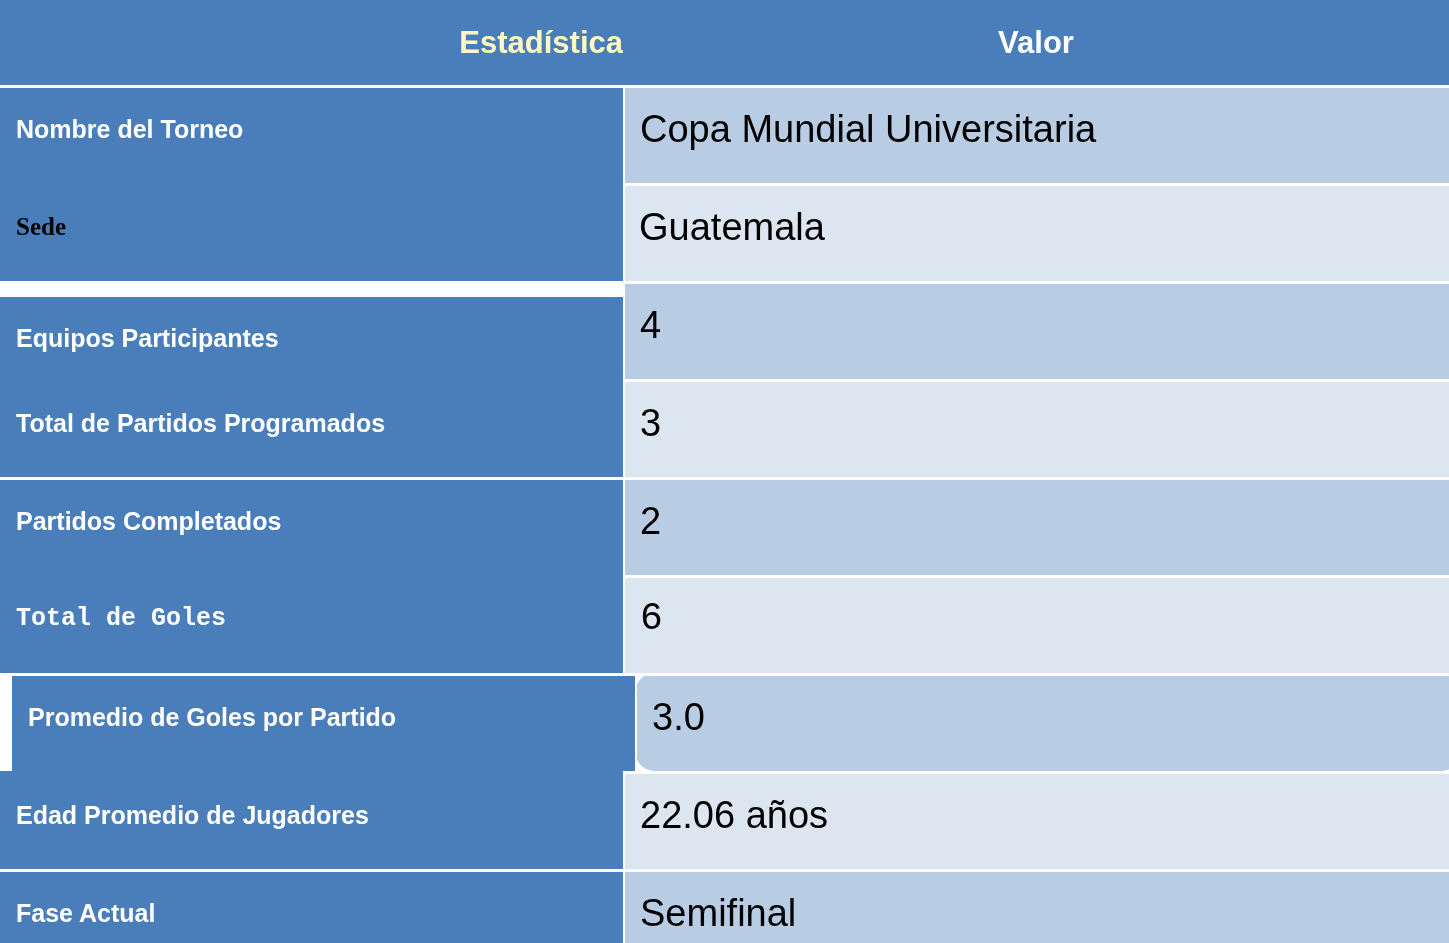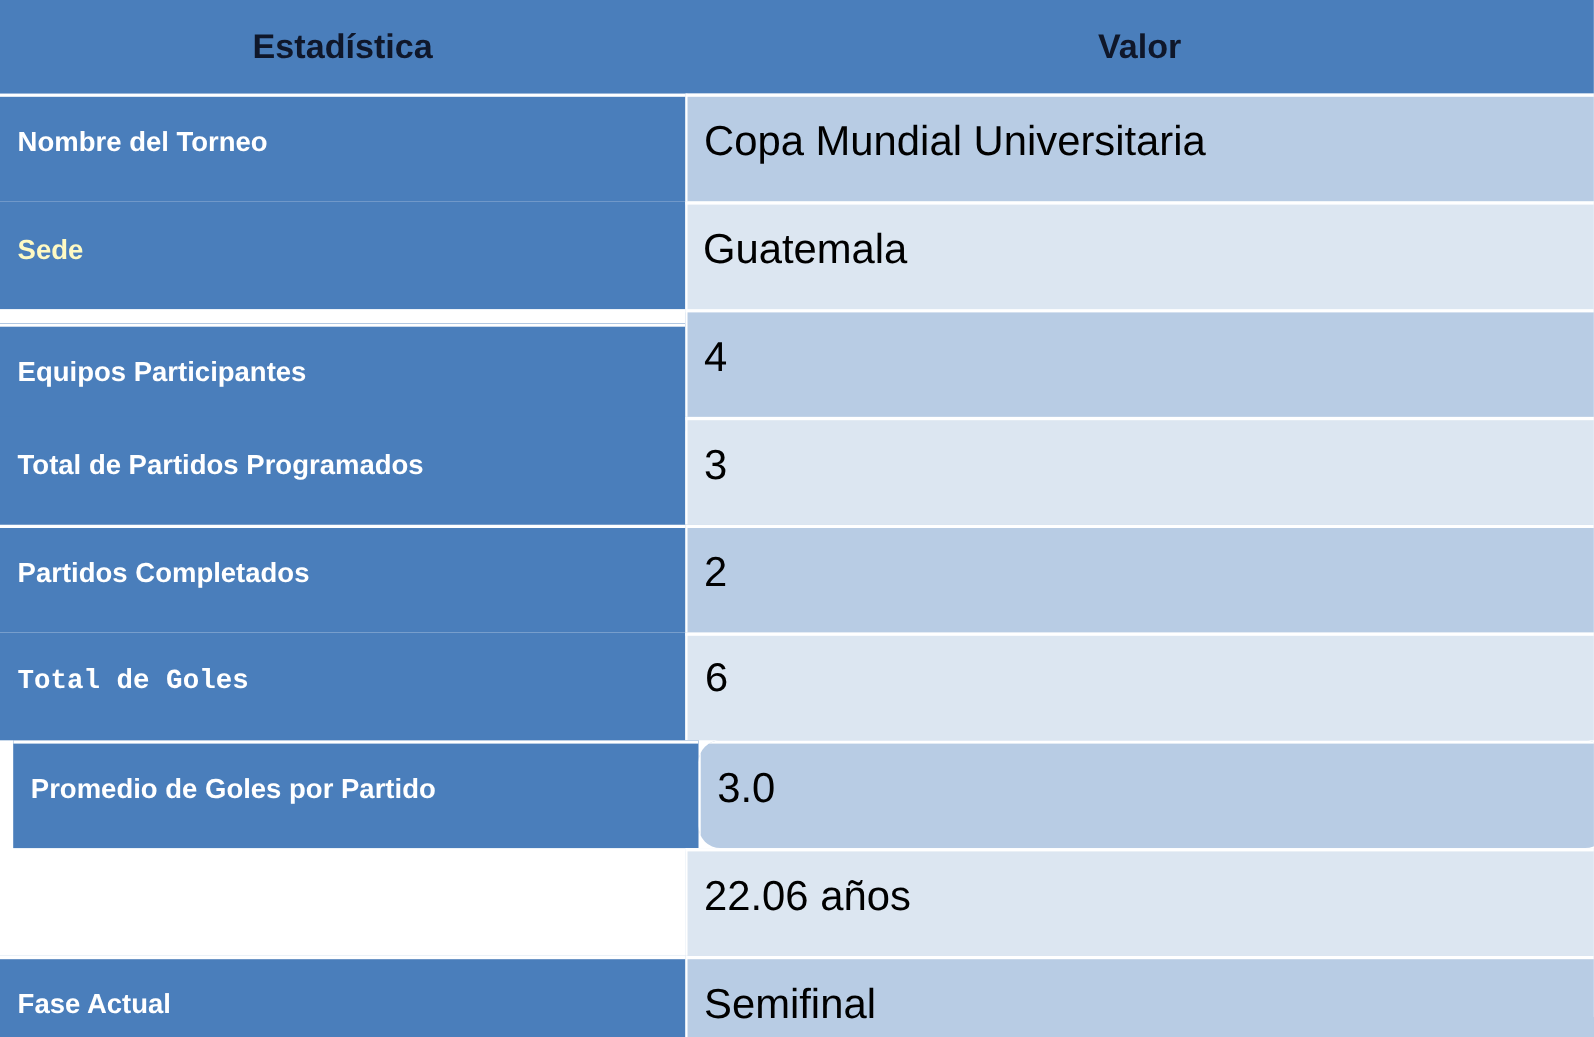--- a/index.html
+++ b/index.html
@@ -109,35 +109,35 @@
     height: 100%;
     background: #ffffff;
   }
 </style>
 </head>
 <body>
 
 <div id="stats-table" style="--hdr: #4a7ebb;">
 
   <div class="thead">
-    <div class="th th-stat" style="color: #0f172a;">Estadística</div>
-    <div class="th th-value" style="color: #0f172a;">Valor</div>
+    <div class="th th-stat" style="color: #fef9c3; text-align: right;">Estadística</div>
+    <div class="th th-value" style="color: #ffffff;">Valor</div>
   </div>
 
   <div id="rows-host">
       <div class="row" style="top: 85px;">
         <div class="cell cell-label sep-top" style="background: rgb(74, 126, 187); color: rgb(255, 255, 255);">
           <span class="txt">Nombre del Torneo</span>
         </div>
         <div class="cell cell-value sep-top shade-a" style="background: rgb(184, 204, 228); color: rgb(0, 0, 0);">
           <span class="txt">Copa Mundial Universitaria</span>
         </div>
       </div>
       <div class="row" style="top: 183px;">
-        <div class="cell cell-label" style="background: rgb(74, 126, 187); color: #fef9c3;">
+        <div class="cell cell-label" style="background: rgb(74, 126, 187); color: #000000; font-family: Liberation Serif, serif;">
           <span class="txt">Sede</span>
         </div>
         <div class="cell cell-value sep-top shade-b" style="background: rgb(220, 230, 241); color: rgb(0, 0, 0); padding-left: 16px;">
           <span class="txt">Guatemala</span>
         </div>
       </div>
       <div class="row" style="top: 281px;">
         <div class="cell cell-label sep-top" style="background: rgb(74, 126, 187); color: rgb(255, 255, 255); margin-top: 13px;">
           <span class="txt">Equipos Participantes</span>
         </div>
@@ -171,20 +171,23 @@
       </div>
       <div class="row" style="top: 673px; margin-left: 12px;">
         <div class="cell cell-label sep-top" style="background: rgb(74, 126, 187); color: rgb(255, 255, 255);">
           <span class="txt">Promedio de Goles por Partido</span>
         </div>
         <div class="cell cell-value sep-top shade-a" style="background: rgb(184, 204, 228); color: rgb(0, 0, 0); border-radius: 20px;">
           <span class="txt">3.0</span>
         </div>
       </div>
       <div class="row" style="top: 771px;">
+        <div class="cell cell-label" style="background: rgb(74, 126, 187); color: rgb(255, 255, 255);">
+          <span class="txt">Edad Promedio de Jugadores</span>
+        </div>
         <div class="cell cell-value sep-top shade-b" style="background: rgb(220, 230, 241); color: rgb(0, 0, 0);">
           <span class="txt">22.06 años</span>
         </div>
       </div>
       <div class="row" style="top: 869px;">
         <div class="cell cell-label sep-top" style="background: rgb(74, 126, 187); color: rgb(255, 255, 255);">
           <span class="txt">Fase Actual</span>
         </div>
         <div class="cell cell-value sep-top shade-a" style="background: rgb(184, 204, 228); color: rgb(0, 0, 0);">
           <span class="txt">Semifinal</span>

